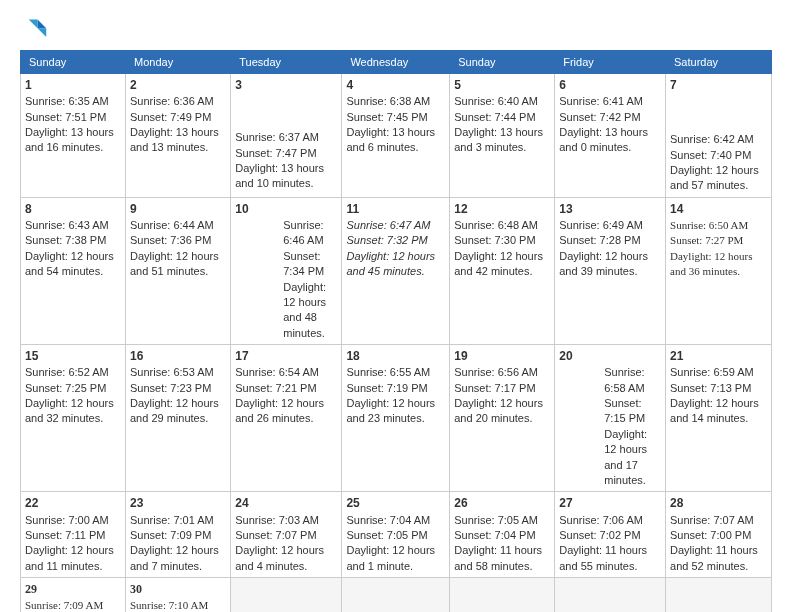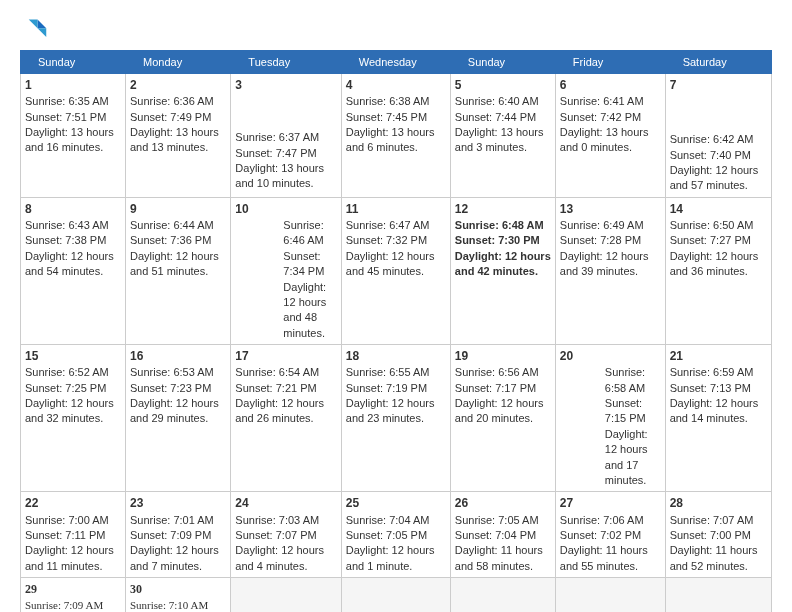--- a/index.html
+++ b/index.html
@@ -55,21 +55,21 @@
     }
     .calendar {
       width: 100%;
       border-collapse: collapse;
       font-size: 9.5px;
     }
     .calendar th {
       background: #2e6db4;
       color: #fff;
       text-align: left;
-      padding: 5px 17px;
+      padding: 5px 8px;
       font-size: 11px;
       font-weight: normal;
       border: 1px solid #2e6db4;
     }
     .calendar td {
       border: 1px solid #ccc;
       vertical-align: top;
       padding: 3px 4px;
       width: 113px;
       height: 78px;
@@ -199,42 +199,42 @@
           </td>
           <td>
             <span class="day-num">10</span>
             <div class="day-info" style="white-space: pre-line; margin-left: 48px;">Sunrise: 6:46 AM
 Sunset: 7:34 PM
 Daylight: 12 hours
 and 48 minutes.</div>
           </td>
           <td>
             <span class="day-num">11</span>
-            <div class="day-info" style="white-space: pre-line;">Sunrise: 6:47 AM
+            <div class="day-info" style="white-space: pre-line; font-style: italic;">Sunrise: 6:47 AM
 Sunset: 7:32 PM
 Daylight: 12 hours
 and 45 minutes.</div>
           </td>
           <td>
             <span class="day-num">12</span>
-            <div class="day-info" style="white-space: pre-line; font-weight: bold;">Sunrise: 6:48 AM
+            <div class="day-info" style="white-space: pre-line;">Sunrise: 6:48 AM
 Sunset: 7:30 PM
 Daylight: 12 hours
 and 42 minutes.</div>
           </td>
           <td>
             <span class="day-num">13</span>
             <div class="day-info" style="white-space: pre-line;">Sunrise: 6:49 AM
 Sunset: 7:28 PM
 Daylight: 12 hours
 and 39 minutes.</div>
           </td>
           <td>
             <span class="day-num">14</span>
-            <div class="day-info" style="white-space: pre-line;">Sunrise: 6:50 AM
+            <div class="day-info" style="white-space: pre-line; font-family: Liberation Serif, serif;">Sunrise: 6:50 AM
 Sunset: 7:27 PM
 Daylight: 12 hours
 and 36 minutes.</div>
           </td>
         </tr>
         <tr>
           <td>
             <span class="day-num">15</span>
             <div class="day-info" style="white-space: pre-line;">Sunrise: 6:52 AM
 Sunset: 7:25 PM

